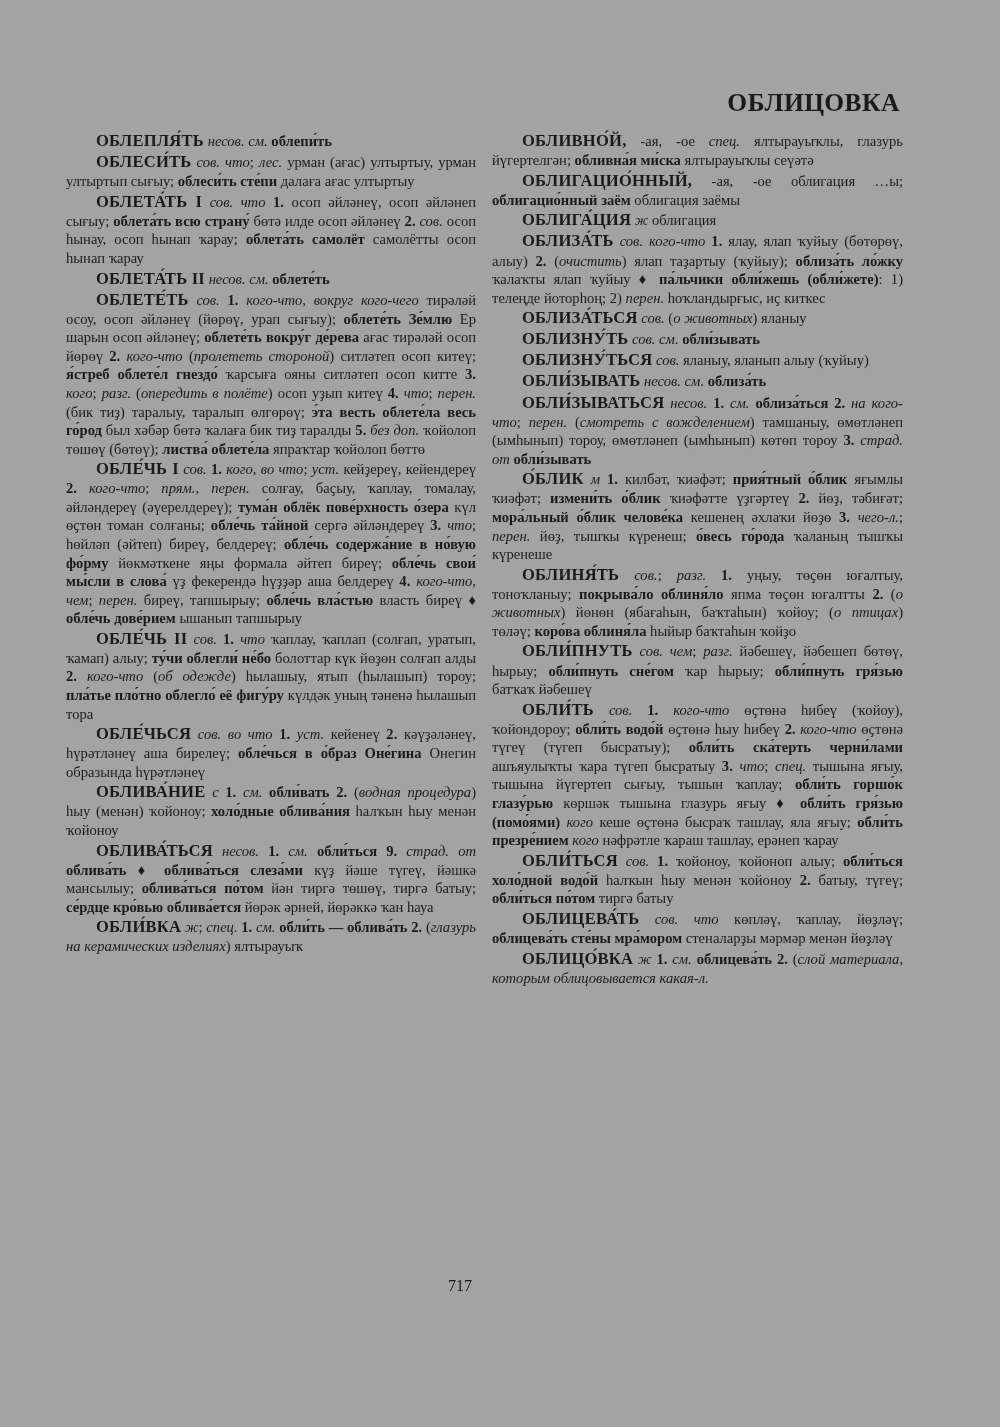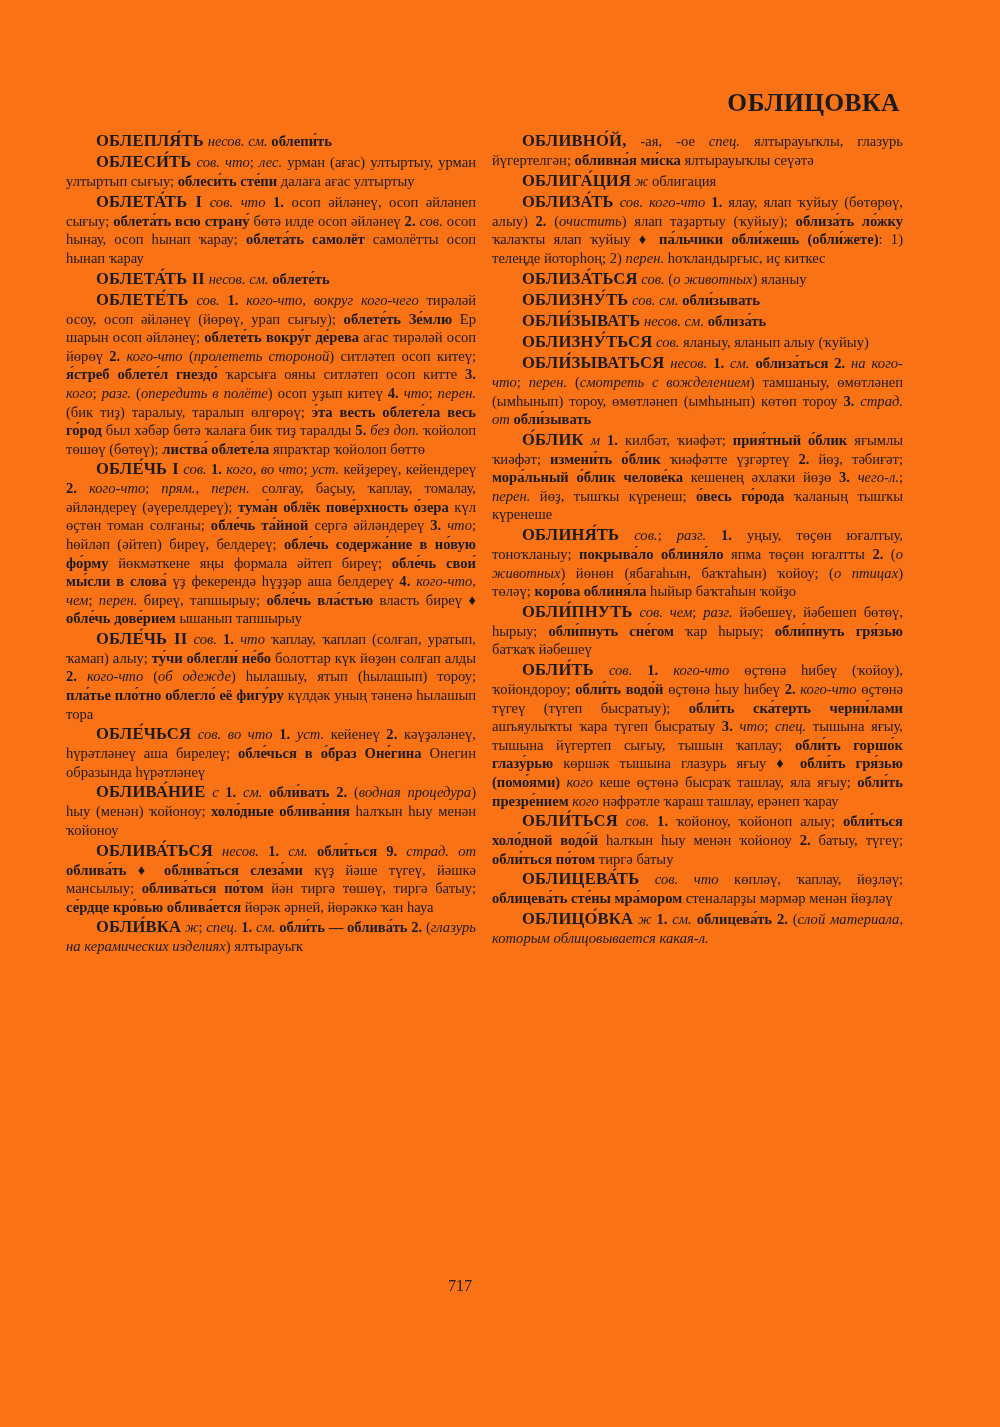--- a/index.html
+++ b/index.html
@@ -13,21 +13,21 @@
     font-family: "Liberation Serif", "DejaVu Serif", serif;
     color: #1a1a1a;
     position: relative;
     overflow: hidden;
   }
   .page {
     position: absolute;
     left: 0; top: 0;
     width: 1000px;
     height: 1427px;
-    background: #f97316;
+    background: #a3a3a3;
   }
   .running-head {
     position: absolute;
     left: 0;
     top: 88px;
     width: 900px;
     text-align: right;
     font-size: 25.5px;
     font-weight: bold;
     letter-spacing: 0.5px;
@@ -89,26 +89,27 @@
         <p class="entry"><span class="hw">ОБЛЕТЕ́ТЬ</span><span class="body"> <i>сов.</i> <b>1.</b> <i>кого-что, вокруг кого-чего</i> тирәләй осоу, осоп әйләнеү (йөрөү, урап сығыу); <b>облете́ть Зе́млю</b> Ер шарын осоп әйләнеү; <b>облете́ть вокру́г де́рева</b> ағас тирәләй осоп йөрөү <b>2.</b> <i>кого-что</i> (<i>пролететь стороной</i>) ситләтеп осоп китеү; <b>я́стреб облете́л гнездо́</b> ҡарсыға ояны ситләтеп осоп китте <b>3.</b> <i>кого</i>; <i>разг.</i> (<i>опередить в полёте</i>) осоп уҙып китеү <b>4.</b> <i>что</i>; <i>перен.</i> (бик тиҙ) таралыу, таралып өлгөрөү; <b>э́та весть облете́ла весь го́род</b> был хәбәр бөтә ҡалаға бик тиҙ таралды <b>5.</b> <i>без доп.</i> ҡойолоп төшөү (бөтөү); <b>листва́ облете́ла</b> япраҡтар ҡойолоп бөттө</span></p>
         <p class="entry"><span class="hw">ОБЛЕ́ЧЬ I</span><span class="body"> <i>сов.</i> <b>1.</b> <i>кого, во что</i>; <i>уст.</i> кейҙереү, кейендереү <b>2.</b> <i>кого-что</i>; <i>прям., перен.</i> солғау, баҫыу, ҡаплау, томалау, әйләндереү (әүерелдереү); <b>тума́н облёк пове́рхность о́зера</b> күл өҫтөн томан солғаны; <b>обле́чь та́йной</b> сергә әйләндереү <b>3.</b> <i>что</i>; һөйләп (әйтеп) биреү, белдереү; <b>обле́чь содержа́ние в но́вую фо́рму</b> йөкмәткене яңы формала әйтеп биреү; <b>обле́чь свои́ мы́сли в слова́</b> үҙ фекерендә һүҙҙәр аша белдереү <b>4.</b> <i>кого-что, чем</i>; <i>перен.</i> биреү, тапшырыу; <b>обле́чь вла́стью</b> власть биреү ♦ <b>обле́чь дове́рием</b> ышанып тапшырыу</span></p>
         <p class="entry"><span class="hw">ОБЛЕ́ЧЬ II</span><span class="body"> <i>сов.</i> <b>1.</b> <i>что</i> ҡаплау, ҡаплап (солғап, уратып, ҡамап) алыу; <b>ту́чи облегли́ не́бо</b> болоттар күк йөҙөн солғап алды <b>2.</b> <i>кого-что</i> (<i>об одежде</i>) һылашыу, ятып (һылашып) тороу; <b>пла́тье пло́тно облегло́ её фигу́ру</b> күлдәк уның тәненә һылашып тора</span></p>
         <p class="entry"><span class="hw">ОБЛЕ́ЧЬСЯ</span><span class="body"> <i>сов. во что</i> <b>1.</b> <i>уст.</i> кейенеү <b>2.</b> кәүҙәләнеү, һүрәтләнеү аша бирелеү; <b>обле́чься в о́браз Оне́гина</b> Онегин образында һүрәтләнеү</span></p>
         <p class="entry"><span class="hw">ОБЛИВА́НИЕ</span><span class="body"> <i>с</i> <b>1.</b> <i>см.</i> <b>обли́вать 2.</b> (<i>водная процедура</i>) һыу (менән) ҡойоноу; <b>холо́дные облива́ния</b> һалҡын һыу менән ҡойоноу</span></p>
         <p class="entry"><span class="hw">ОБЛИВА́ТЬСЯ</span><span class="body"> <i>несов.</i> <b>1.</b> <i>см.</i> <b>обли́ться 9.</b> <i>страд. от</i> <b>облива́ть</b> ♦ <b>облива́ться слеза́ми</b> күҙ йәше түгеү, йәшкә мансылыу; <b>облива́ться по́том</b> йән тиргә төшөү, тиргә батыу; <b>се́рдце кро́вью облива́ется</b> йөрәк әрней, йөрәккә ҡан һауа</span></p>
         <p class="entry"><span class="hw">ОБЛИ́ВКА</span><span class="body"> <i>ж</i>; <i>спец.</i> <b>1.</b> <i>см.</i> <b>обли́ть — облива́ть 2.</b> (<i>глазурь на керамических изделиях</i>) ялтырауыҡ</span></p>
       </div>
     <div class="col right" id="right-col">
         <p class="entry"><span class="hw">ОБЛИВНО́Й,</span><span class="body"> -ая, -ое <i>спец.</i> ялтырауыҡлы, глазурь йүгертелгән; <b>обливна́я ми́ска</b> ялтырауыҡлы сеүәтә</span></p>
+        <p class="entry"><span class="hw">ОБЛИГАЦИО́ННЫЙ,</span><span class="body"> -ая, -ое облигация …ы; <b>облигацио́нный заём</b> облигация заёмы</span></p>
         <p class="entry"><span class="hw">ОБЛИГА́ЦИЯ</span><span class="body"> <i>ж</i> облигация</span></p>
         <p class="entry"><span class="hw">ОБЛИЗА́ТЬ</span><span class="body"> <i>сов. кого-что</i> <b>1.</b> ялау, ялап ҡуйыу (бөтөрөү, алыу) <b>2.</b> (<i>очистить</i>) ялап таҙартыу (ҡуйыу); <b>облиза́ть ло́жку</b> ҡалаҡты ялап ҡуйыу ♦ <b>па́льчики обли́жешь (обли́жете)</b>: 1) телеңде йоторһоң; 2) <i>перен.</i> һоҡландырғыс, иҫ киткес</span></p>
         <p class="entry"><span class="hw">ОБЛИЗА́ТЬСЯ</span><span class="body"> <i>сов.</i> (<i>о животных</i>) яланыу</span></p>
         <p class="entry"><span class="hw">ОБЛИЗНУ́ТЬ</span><span class="body"> <i>сов. см.</i> <b>обли́зывать</b></span></p>
+        <p class="entry"><span class="hw">ОБЛИЗНУ́ТЬСЯ</span><span class="body"> <i>сов.</i> яланыу, яланып алыу (ҡуйыу)</span></p>
         <p class="entry"><span class="hw">ОБЛИ́ЗЫВАТЬ</span><span class="body"> <i>несов. см.</i> <b>облиза́ть</b></span></p>
-        <p class="entry"><span class="hw">ОБЛИЗНУ́ТЬСЯ</span><span class="body"> <i>сов.</i> яланыу, яланып алыу (ҡуйыу)</span></p>
         <p class="entry"><span class="hw">ОБЛИ́ЗЫВАТЬСЯ</span><span class="body"> <i>несов.</i> <b>1.</b> <i>см.</i> <b>облиза́ться 2.</b> <i>на кого-что</i>; <i>перен.</i> (<i>смотреть с вожделением</i>) тамшаныу, өмөтләнеп (ымһынып) тороу, өмөтләнеп (ымһынып) көтөп тороу <b>3.</b> <i>страд. от</i> <b>обли́зывать</b></span></p>
         <p class="entry"><span class="hw">О́БЛИК</span><span class="body"> <i>м</i> <b>1.</b> килбәт, ҡиәфәт; <b>прия́тный о́блик</b> яғымлы ҡиәфәт; <b>измени́ть о́блик</b> ҡиәфәтте үҙгәртеү <b>2.</b> йөҙ, тәбиғәт; <b>мора́льный о́блик челове́ка</b> кешенең әхлаҡи йөҙө <b>3.</b> <i>чего-л.</i>; <i>перен.</i> йөҙ, тышҡы күренеш; <b>о́весь го́рода</b> ҡаланың тышҡы күренеше</span></p>
         <p class="entry"><span class="hw">ОБЛИНЯ́ТЬ</span><span class="body"> <i>сов.</i>; <i>разг.</i> <b>1.</b> уңыу, төҫөн юғалтыу, тоноҡланыу; <b>покрыва́ло облиня́ло</b> япма төҫөн юғалтты <b>2.</b> (<i>о животных</i>) йөнөн (ябағаһын, баҡтаһын) ҡойоу; (<i>о птицах</i>) төләү; <b>коро́ва облиня́ла</b> һыйыр баҡтаһын ҡойҙо</span></p>
         <p class="entry"><span class="hw">ОБЛИ́ПНУТЬ</span><span class="body"> <i>сов. чем</i>; <i>разг.</i> йәбешеү, йәбешеп бөтөү, һырыу; <b>обли́пнуть сне́гом</b> ҡар һырыу; <b>обли́пнуть гря́зью</b> батҡаҡ йәбешеү</span></p>
         <p class="entry"><span class="hw">ОБЛИ́ТЬ</span><span class="body"> <i>сов.</i> <b>1.</b> <i>кого-что</i> өҫтөнә һибеү (ҡойоу), ҡойондороу; <b>обли́ть водо́й</b> өҫтөнә һыу һибеү <b>2.</b> <i>кого-что</i> өҫтөнә түгеү (түгеп бысратыу); <b>обли́ть ска́терть черни́лами</b> ашъяулыҡты ҡара түгеп бысратыу <b>3.</b> <i>что</i>; <i>спец.</i> тышына яғыу, тышына йүгертеп сығыу, тышын ҡаплау; <b>обли́ть горшо́к глазу́рью</b> көршәк тышына глазурь яғыу ♦ <b>обли́ть гря́зью (помо́ями)</b> <i>кого</i> кеше өҫтөнә бысраҡ ташлау, яла яғыу; <b>обли́ть презре́нием</b> <i>кого</i> нәфрәтле ҡараш ташлау, ерәнеп ҡарау</span></p>
         <p class="entry"><span class="hw">ОБЛИ́ТЬСЯ</span><span class="body"> <i>сов.</i> <b>1.</b> ҡойоноу, ҡойоноп алыу; <b>обли́ться холо́дной водо́й</b> һалҡын һыу менән ҡойоноу <b>2.</b> батыу, түгеү; <b>обли́ться по́том</b> тиргә батыу</span></p>
         <p class="entry"><span class="hw">ОБЛИЦЕВА́ТЬ</span><span class="body"> <i>сов. что</i> көпләү, ҡаплау, йөҙләү; <b>облицева́ть сте́ны мра́мором</b> стеналарҙы мәрмәр менән йөҙләү</span></p>
         <p class="entry"><span class="hw">ОБЛИЦО́ВКА</span><span class="body"> <i>ж</i> <b>1.</b> <i>см.</i> <b>облицева́ть 2.</b> (<i>слой материала, которым облицовывается какая-л.</i></span></p>
       </div>
   </div>

